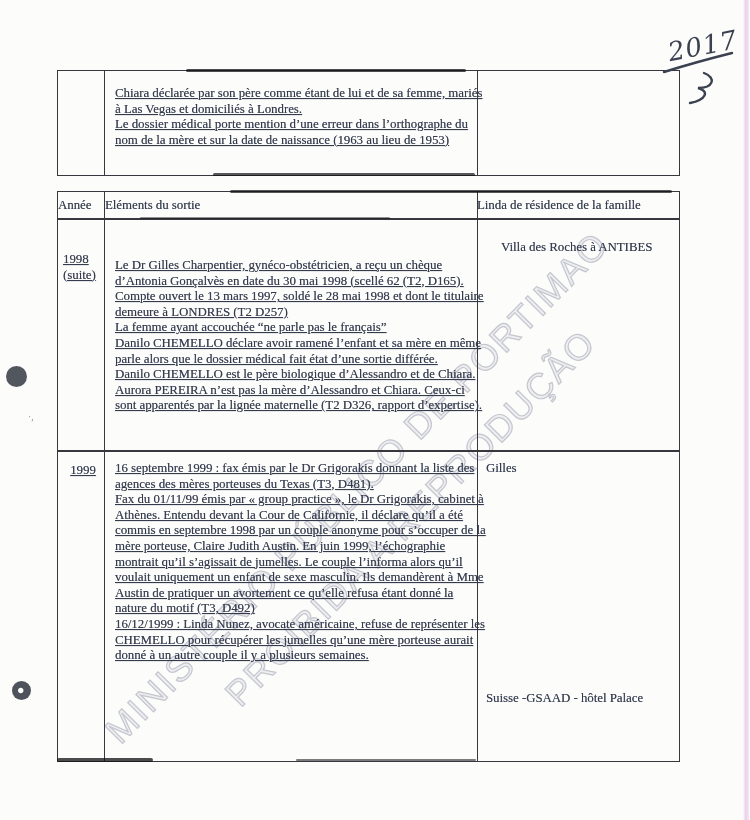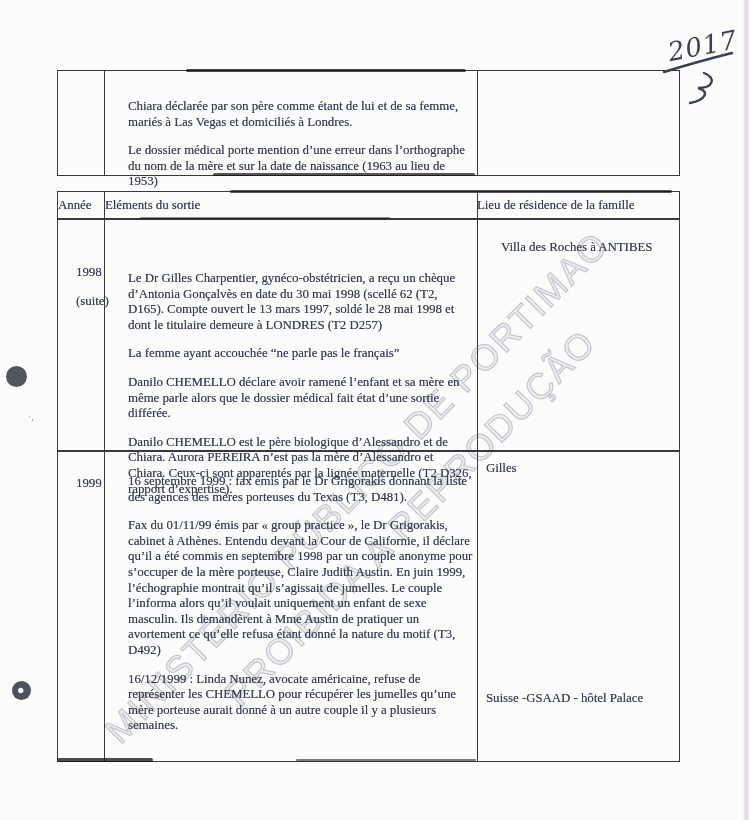--- a/index.html
+++ b/index.html
@@ -28,21 +28,21 @@
   
   .tbl { position:absolute; z-index:1; border:1.6px solid #37373d; background:transparent; }
   .top-table  { left:57px; top:70px;  width:621px; height:104px; }
   .main-table { left:57px; top:191px; width:621px; height:569px; }
   .v { position:absolute; top:0; bottom:0; width:1.5px; background:#37373d; }
   .v1 { left:45.5px; } .v2 { left:418.5px; }
   .h { position:absolute; left:0; right:0; height:1.5px; background:#37373d; }
 
   .cell { position:absolute; font-size:12.8px; line-height:15.6px;
           text-shadow:0.2px 0.2px 0.4px rgba(43,51,72,0.55); }
-  .cell p { margin:13px; }
+  .cell p { margin:0;text-decoration:underline; }
   .gap { margin-top:15.5px; }
 
   .top-c2 { left:47px; top:0; width:371px; padding:15px 7px 0 10px; }
 
   .hdr { text-align:left; }
   .hdr-year { left:0;     width:45px;  top:6px; }
   .hdr-elem { left:47px;  width:371px; top:6px; }
   .hdr-res  { left:419px; width:200px; top:6px; }
 
   .y1998    { left:5px;   top:60px;  width:40px; }
@@ -104,21 +104,21 @@
   </div>
 
   <div class="tbl main-table">
     <div class="v v1"></div>
     <div class="v v2"></div>
     <div class="h" style="top:26px"></div>
     <div class="h" style="top:258px"></div>
 
     <div class="cell hdr hdr-year">Année</div>
     <div class="cell hdr hdr-elem">Eléments du sortie</div>
-    <div class="cell hdr hdr-res">Lieu de résidence de la famille</div>
+    <div class="cell hdr hdr-res">Linda de résidence de la famille</div>
 
     <div class="cell y1998">
       <p>1998</p>
       <p>(suite)</p>
     </div>
     <div class="cell r1998-c2">
       <p>Le Dr Gilles Charpentier, gynéco-obstétricien, a reçu un chèque d’Antonia Gonçalvès en date du 30 mai 1998 (scellé 62 (T2, D165). Compte ouvert le 13 mars 1997, soldé le 28 mai 1998 et dont le titulaire demeure à LONDRES (T2 D257)</p>
       <p>La femme ayant accouchée “ne parle pas le français”</p>
       <p class="gap">Danilo CHEMELLO déclare avoir ramené l’enfant et sa mère en même parle alors que le dossier médical fait état d’une sortie différée.</p>
       <p class="gap">Danilo CHEMELLO est le père biologique d’Alessandro et de Chiara. Aurora PEREIRA n’est pas la mère d’Alessandro et Chiara. Ceux-ci sont apparentés par la lignée maternelle (T2 D326, rapport d’expertise).</p>

